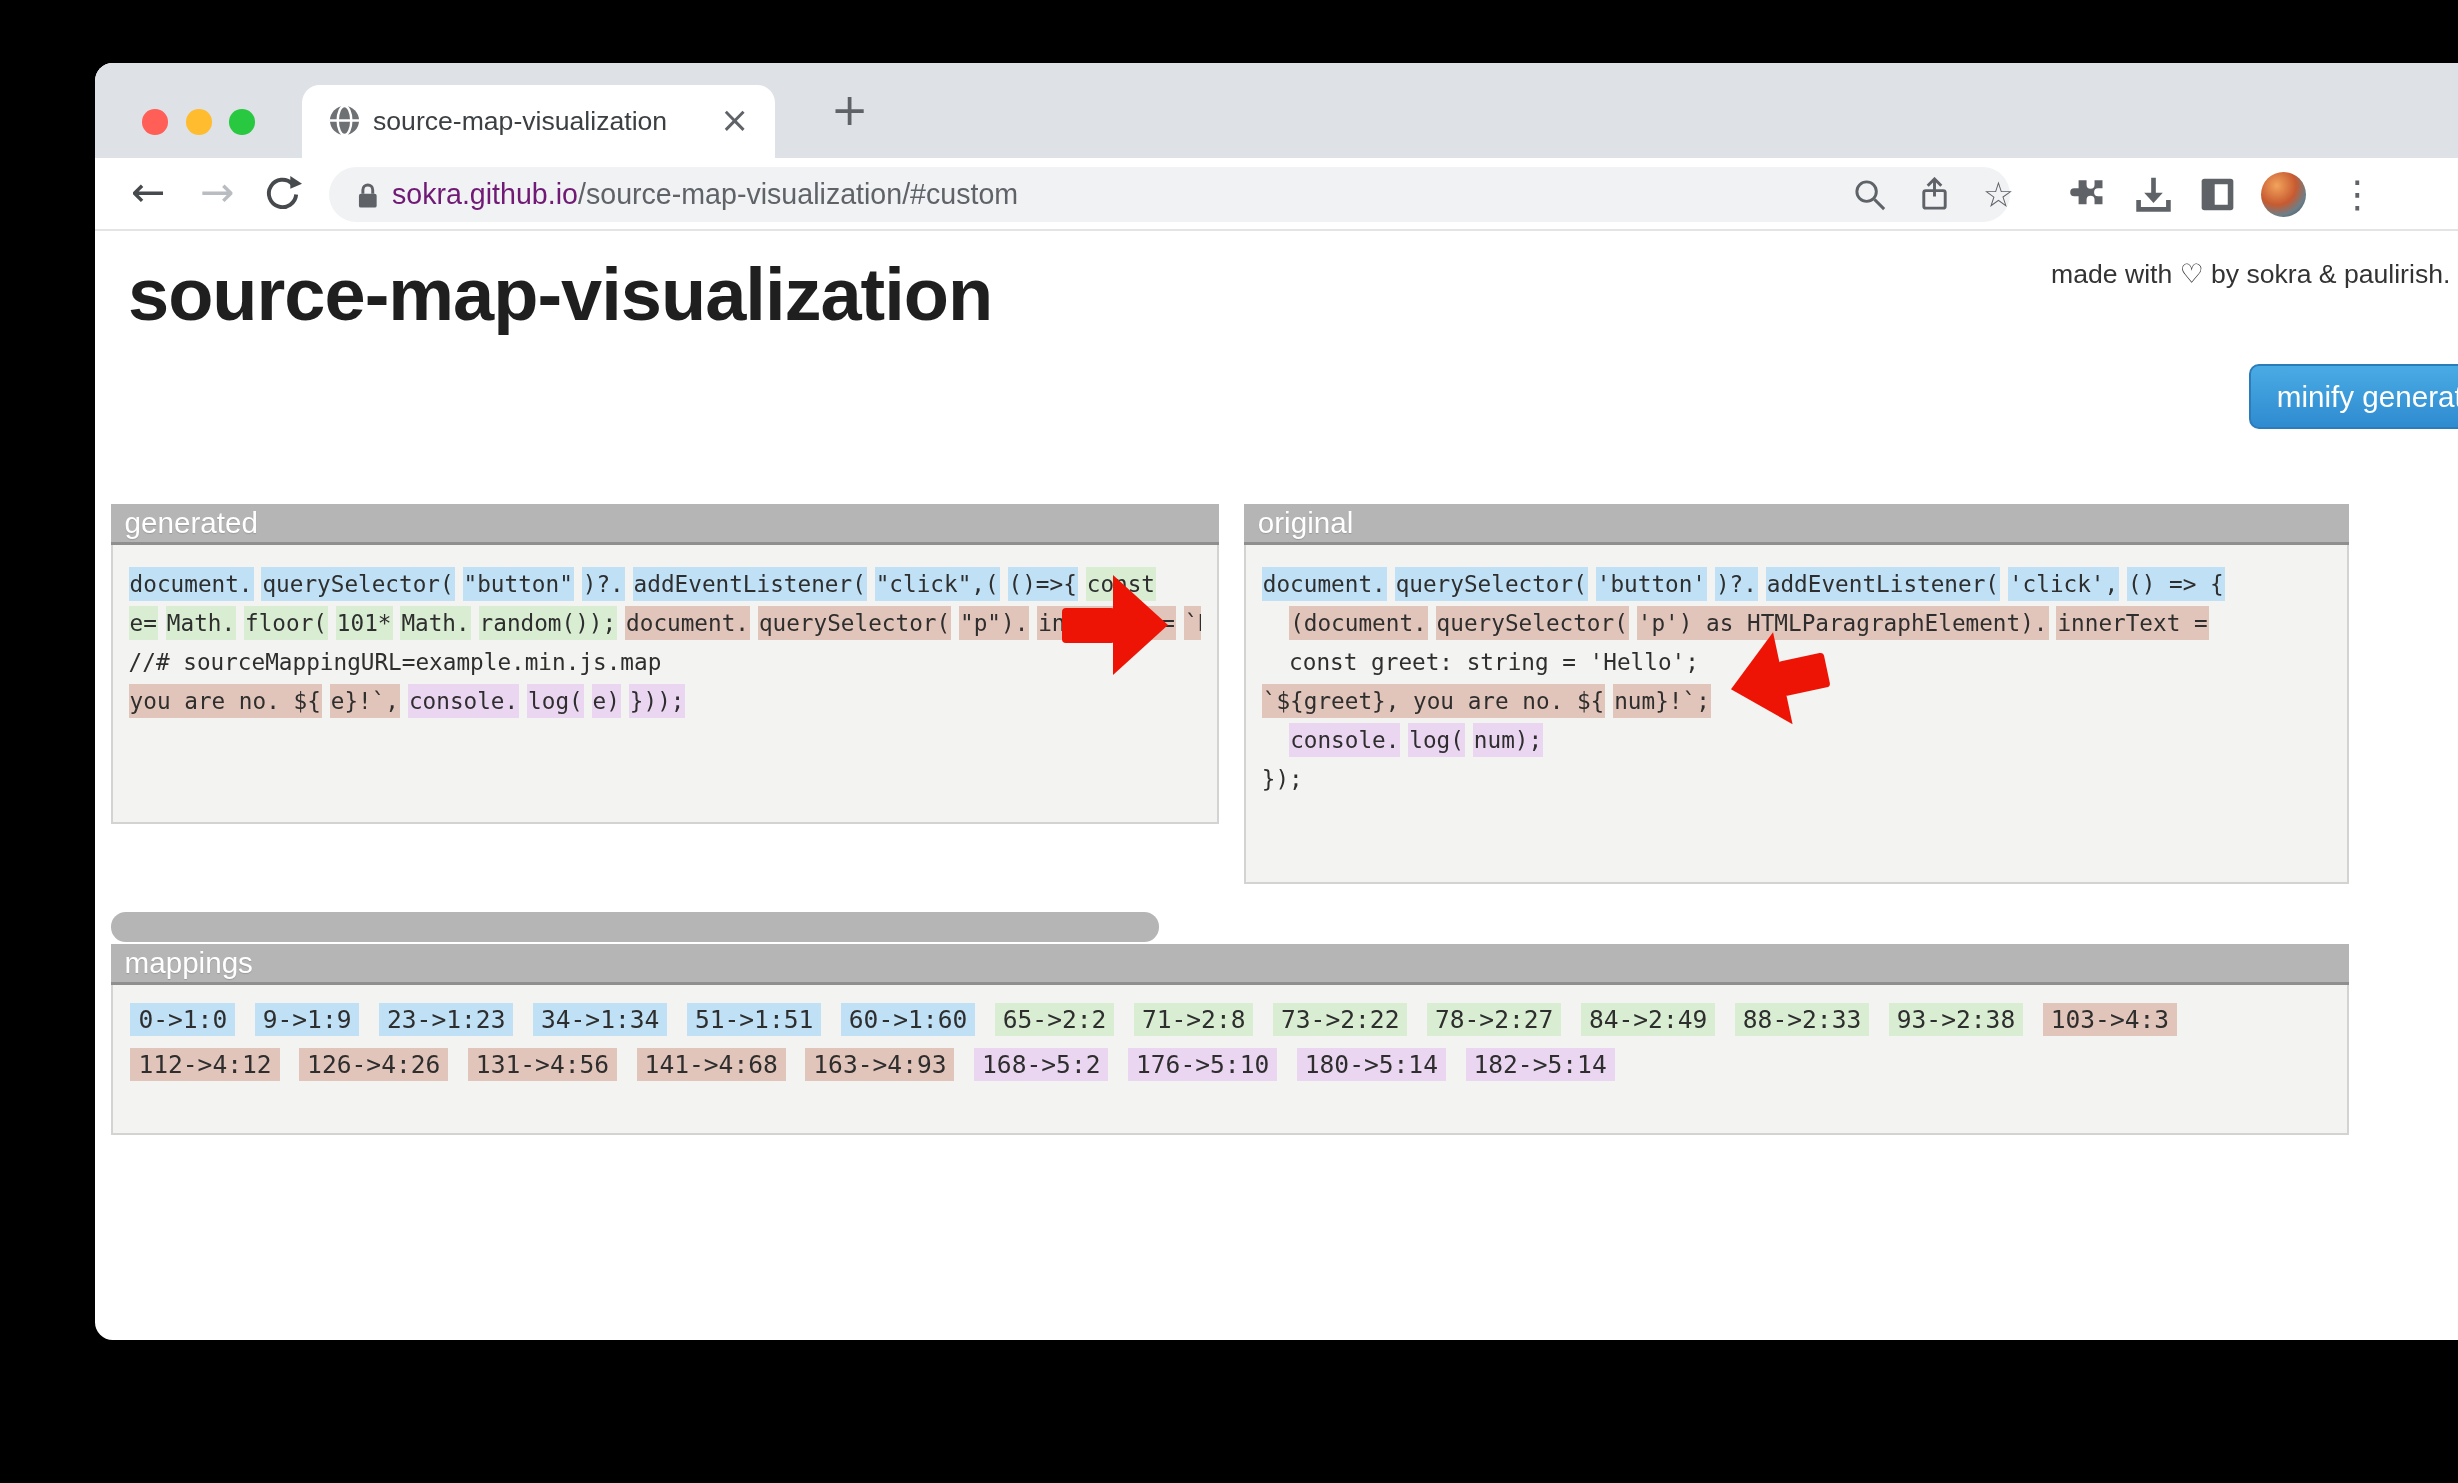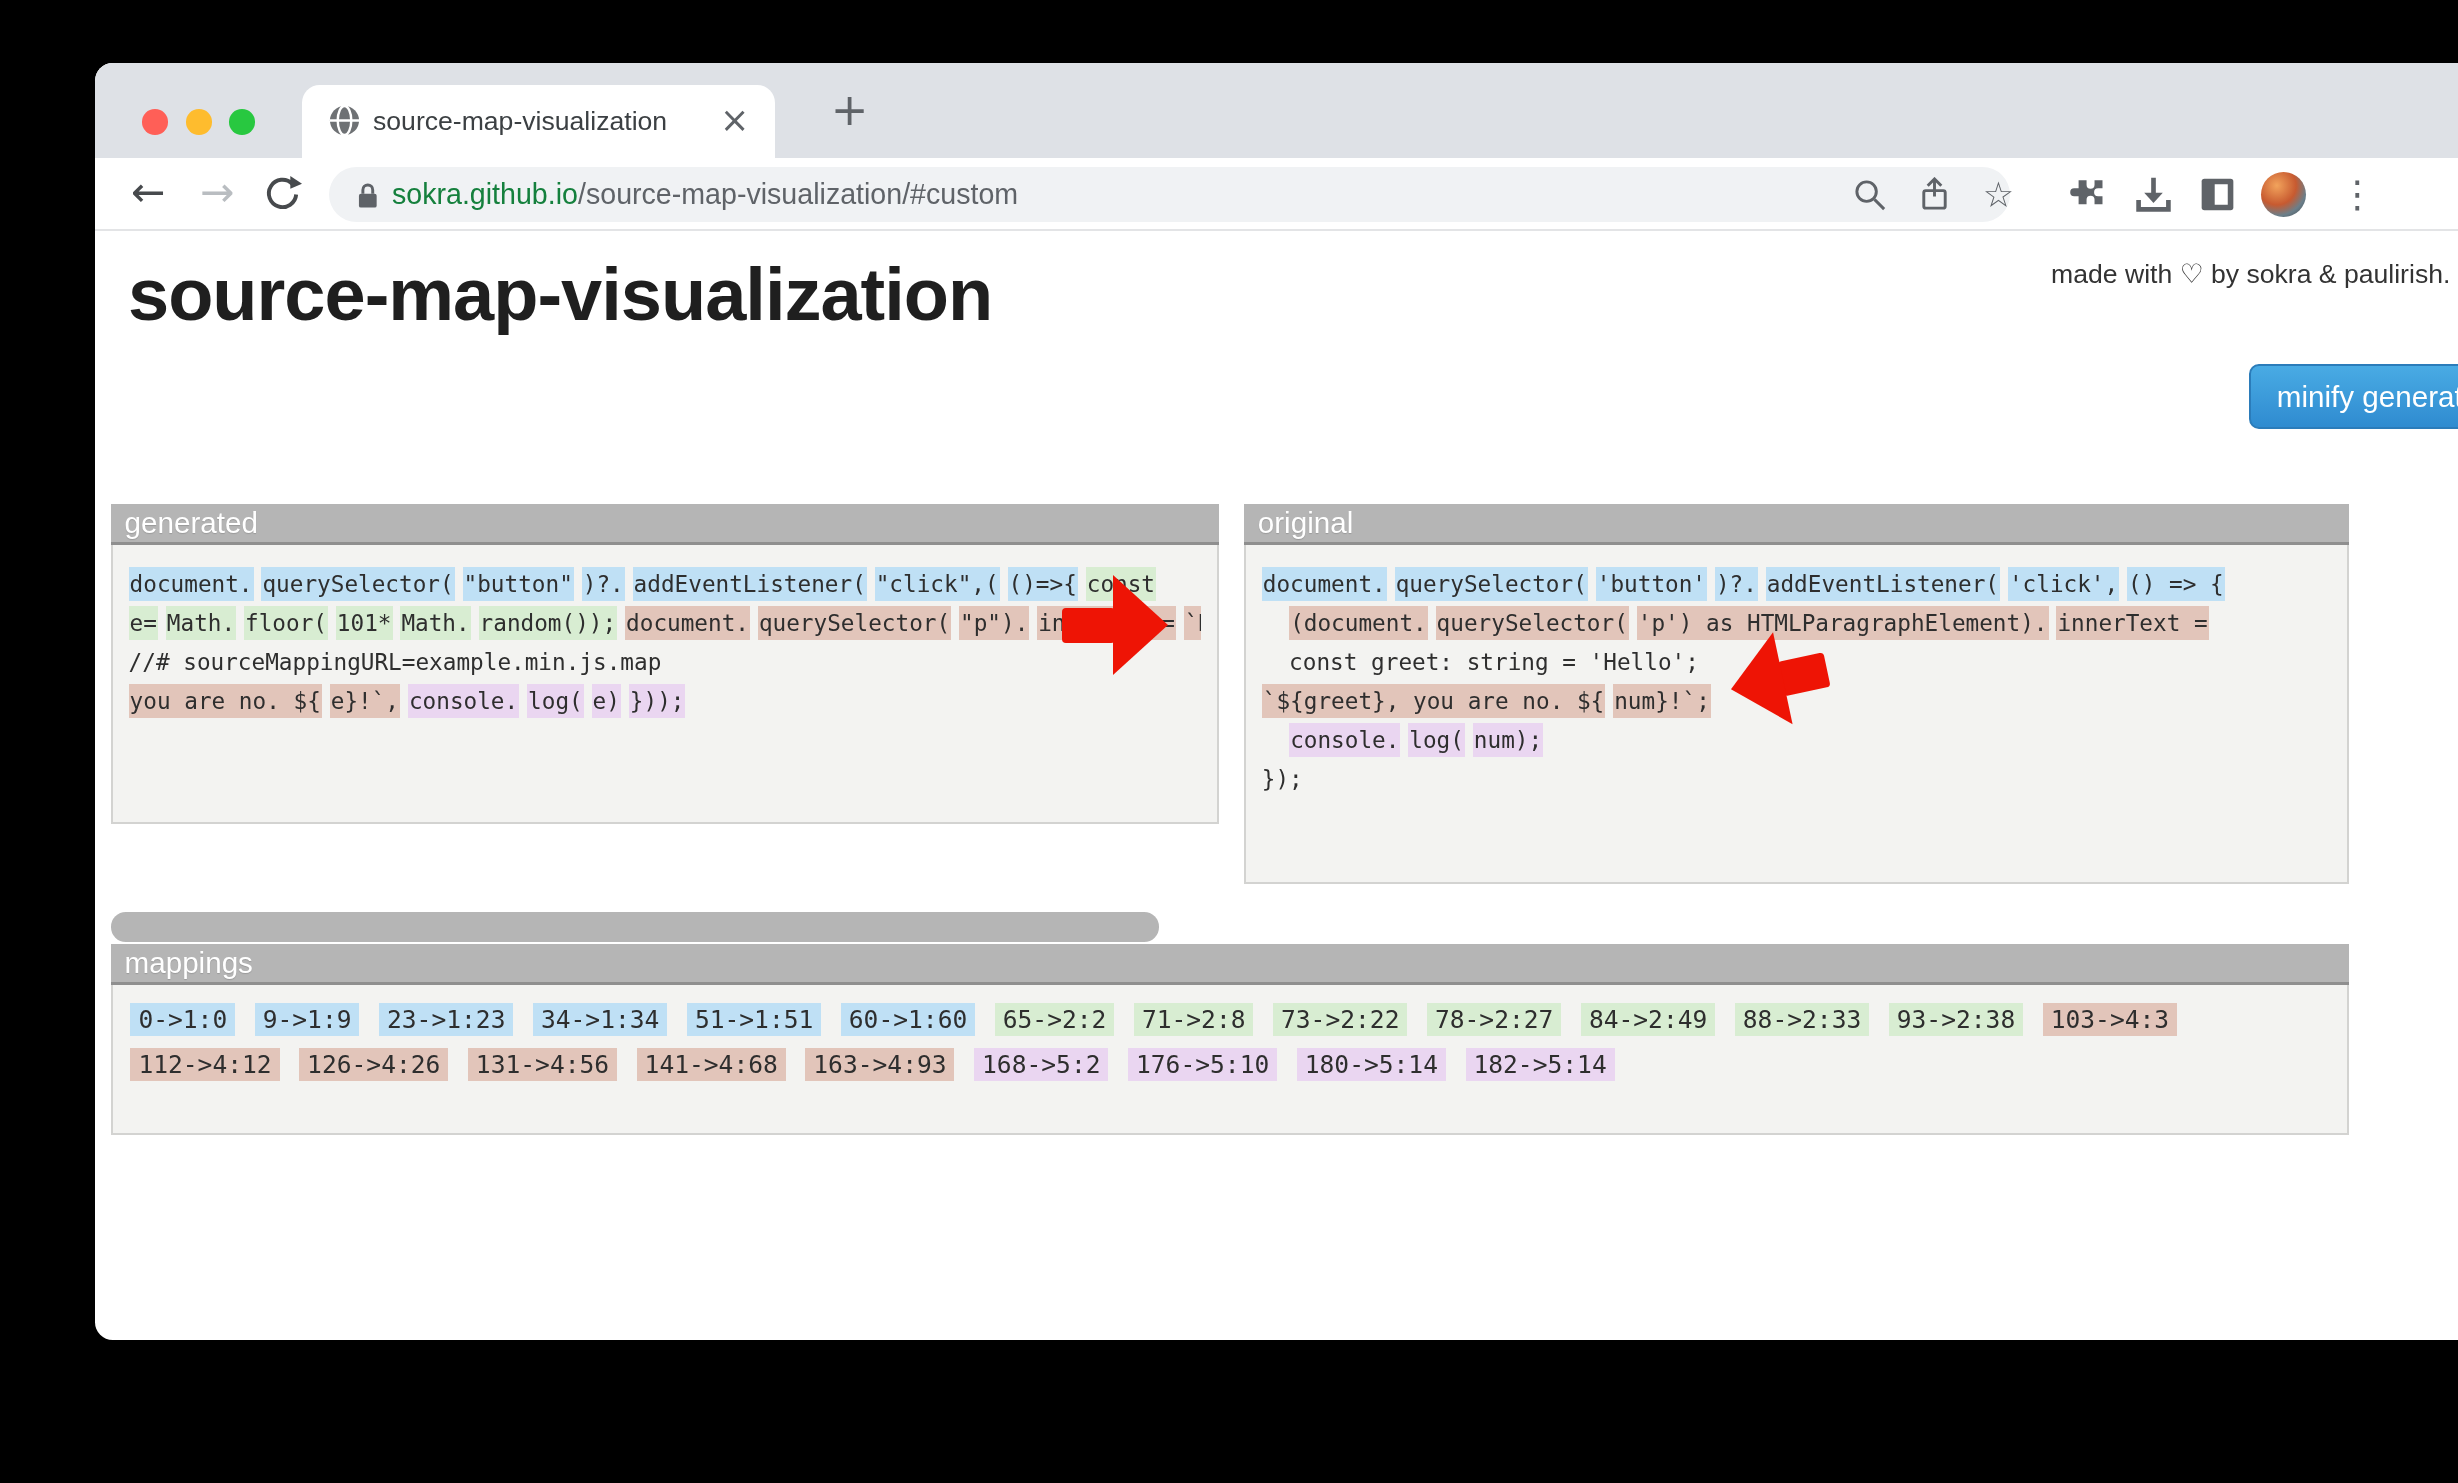--- a/index.html
+++ b/index.html
@@ -30,21 +30,21 @@
              border-bottom:2px solid #e3e4e6; }
   .navbtn { position:absolute; top:0; width:51px; height:71px; text-align:center; line-height:69px;
             font-size:41px; font-family:"DejaVu Sans",sans-serif; }
   .back    { left:27.6px;  color:#474a4d; }
   .forward { left:97px;  color:#b9bdc1; }
   .reload  { left:167px; top:15.8px; width:41px; height:41px; }
   .urlbar { position:absolute; left:234px; top:8.9px; width:1681px; height:55px; border-radius:27.6px;
             background:#f0f2f4; }
   .lock { position:absolute; left:25.6px; top:14.8px; }
   .url { position:absolute; left:63px; top:0; line-height:55px; font-size:28.6px; white-space:nowrap; }
-  .url .domain { color:#15803d; }
+  .url .domain { color:#701a75; }
   .url .path { color:#5f6368; }
   .pillicon { position:absolute; top:9.9px; width:37px; height:37px; }
   .exticon  { position:absolute; top:15.8px; width:41px; height:41px; }
   .star { font-size:35px; line-height:37px; text-align:center; color:#5f6368;
           font-family:"DejaVu Sans",sans-serif; }
   .avatar { position:absolute; left:2166px; top:13.8px; width:45px; height:45px; border-radius:50%;
             background: radial-gradient(circle at 35% 30%, #f2a35c, #c75a30 45%, #6b7f8a 70%, #3a3f44); }
   .menu-dots { position:absolute; left:2244px; top:13.8px; font-size:37px; line-height:45px; color:#5f6368;
                font-family:"DejaVu Sans",sans-serif; }
 

